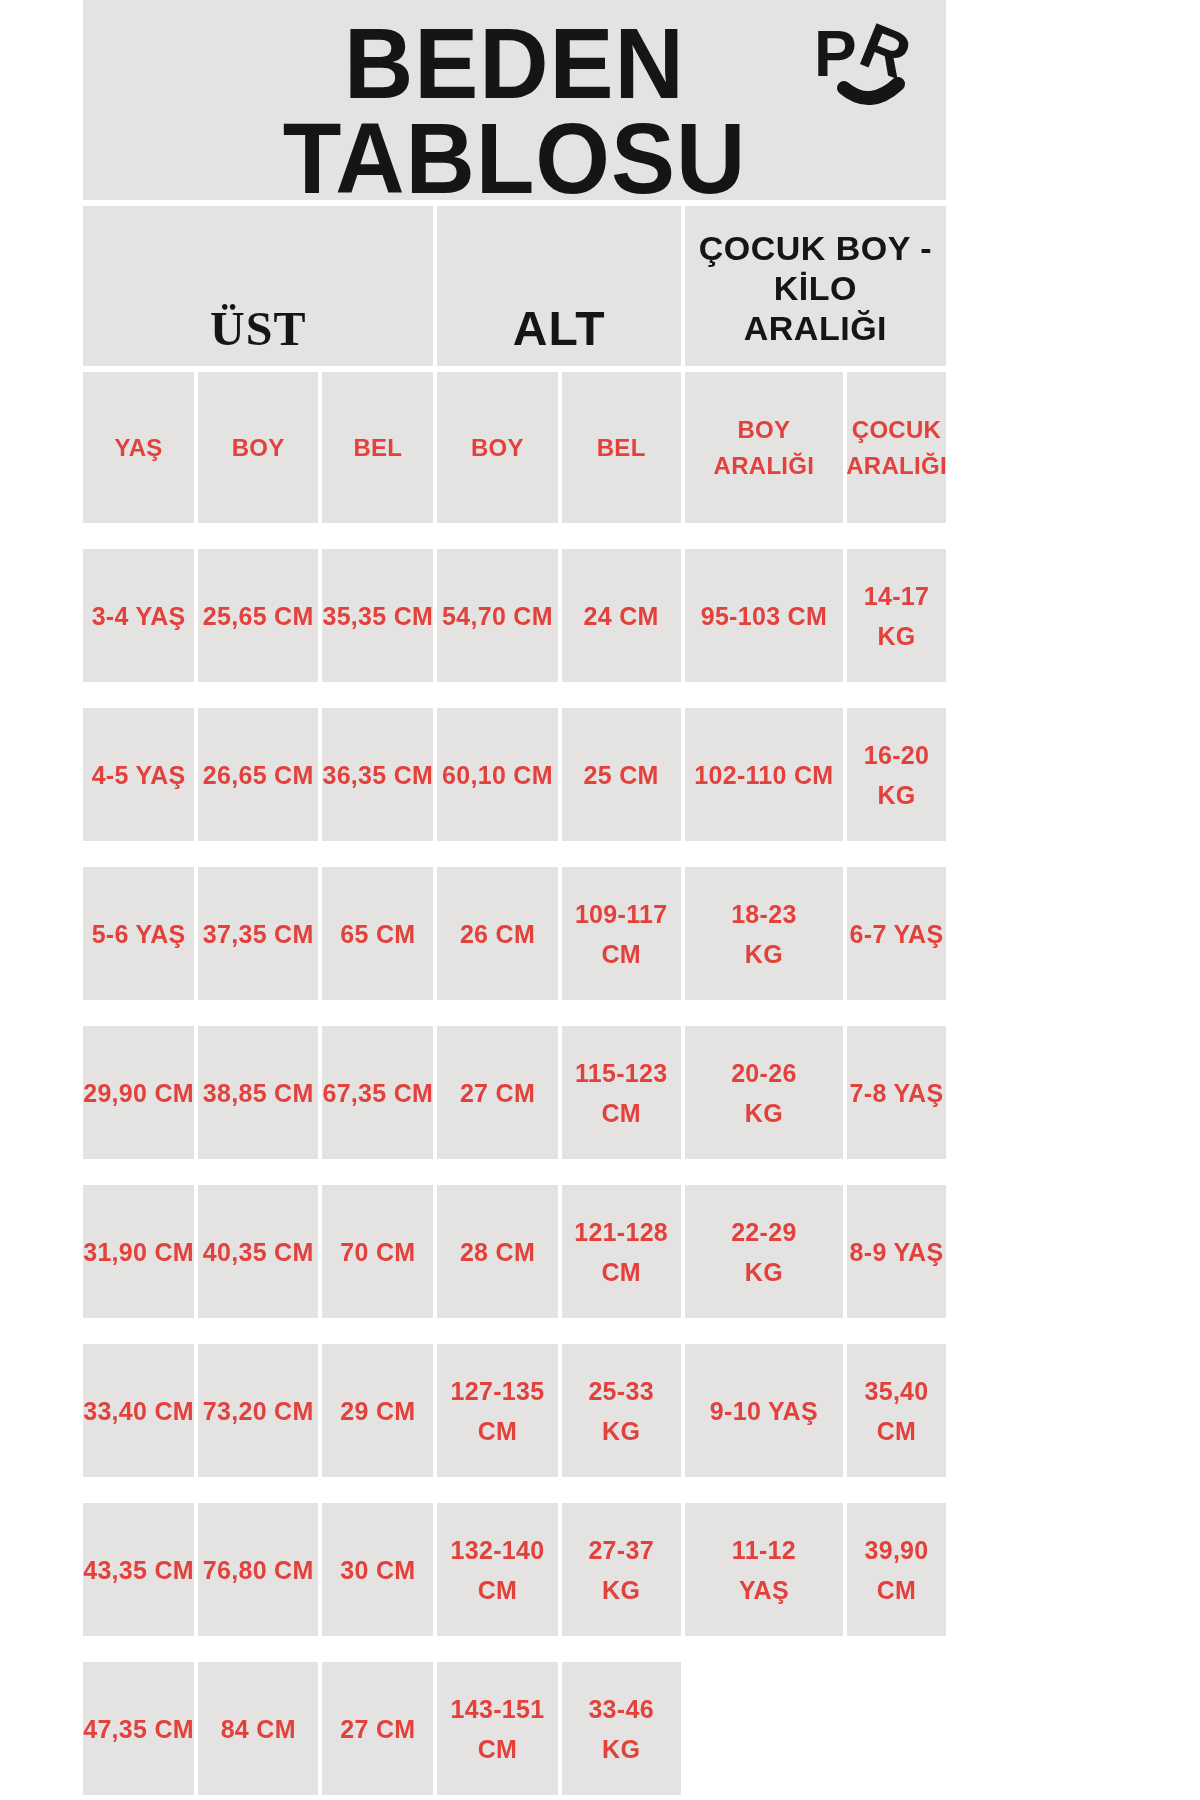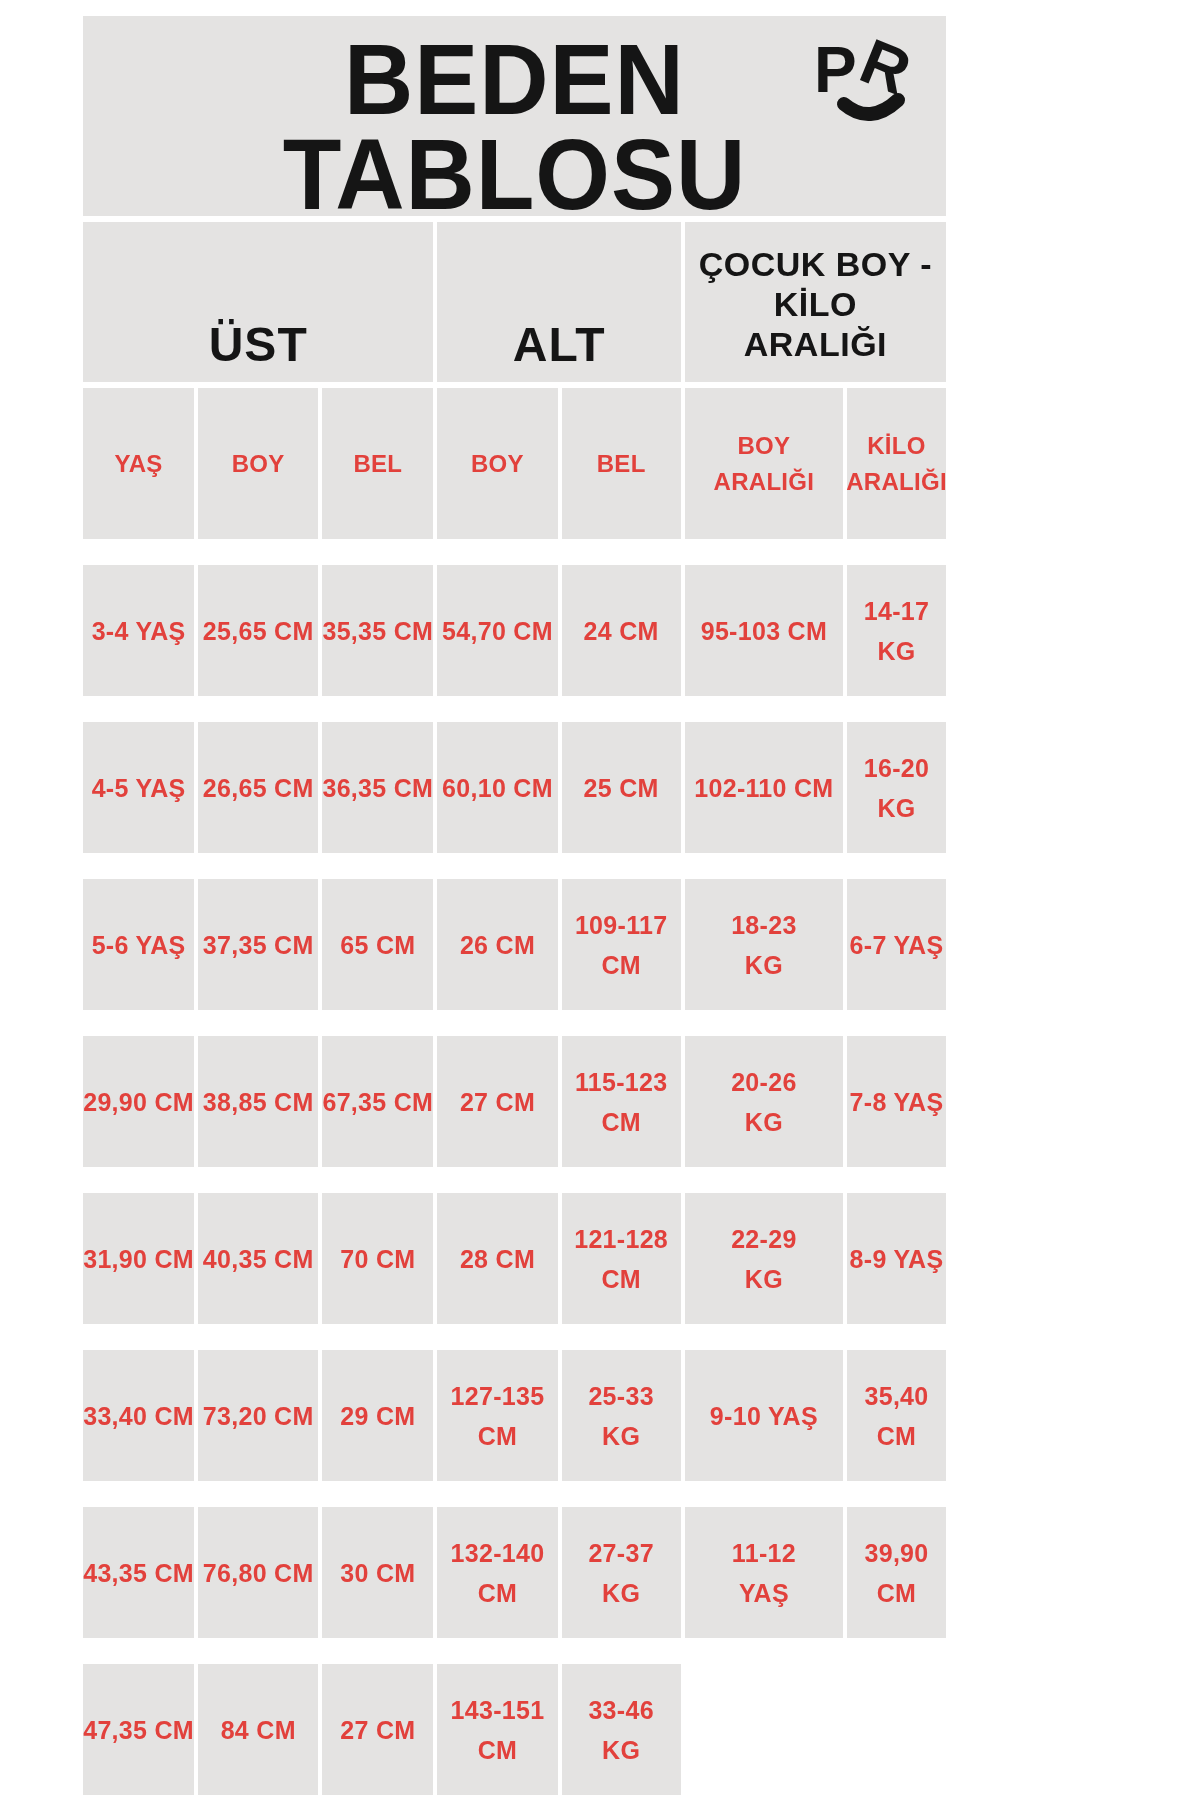--- a/index.html
+++ b/index.html
@@ -7,21 +7,21 @@
     padding: 0;
     background: #ffffff;
     font-family: "Liberation Sans", sans-serif;
   }
   .page {
     position: relative;
     width: 1029px;
     height: 1800px;
     background: #ffffff;
     box-sizing: border-box;
-    padding: 16px 83px 5px 83px;
+    padding: 0 83px 5px 83px;
     display: flex;
     flex-direction: column;
     overflow: hidden;
   }
   .title-block {
     flex: none;
     height: 200px;
     margin-bottom: 6px;
     background: #e4e3e2;
     position: relative;
@@ -60,21 +60,21 @@
   }
   .cell {
     background: #e4e3e2;
     display: flex;
     align-items: center;
     justify-content: center;
     text-align: center;
     white-space: pre-line;
     overflow: hidden;
   }
-  .span3 { grid-column: span 3; }
+  .span3 { grid-column: span 3; font-family: Liberation Serif, serif; }
   .span2 { grid-column: span 2; }
   .gh {
     align-items: flex-end;
     padding-bottom: 10px;
     box-sizing: border-box;
     font-weight: bold;
     font-size: 48px;
     letter-spacing: 1px;
     color: #151515;
   }
@@ -124,21 +124,21 @@
     <div class="cell gh span2">ALT</div>
     <div class="cell gh gh-small span2">ÇOCUK BOY - KİLO
 ARALIĞI</div>
 
     <div class="cell sub">YAŞ</div>
     <div class="cell sub">BOY</div>
     <div class="cell sub">BEL</div>
     <div class="cell sub">BOY</div>
     <div class="cell sub">BEL</div>
     <div class="cell sub">BOY ARALIĞI</div>
-    <div class="cell sub">KİLO
+    <div class="cell sub">ÇOCUK
 ARALIĞI</div>
 
   <div class="cell val">3-4 YAŞ</div>
       <div class="cell val">25,65 CM</div>
       <div class="cell val">35,35 CM</div>
       <div class="cell val">54,70 CM</div>
       <div class="cell val">24 CM</div>
       <div class="cell val">95-103 CM</div>
       <div class="cell val">14-17 KG</div>
       <div class="cell val">4-5 YAŞ</div>

